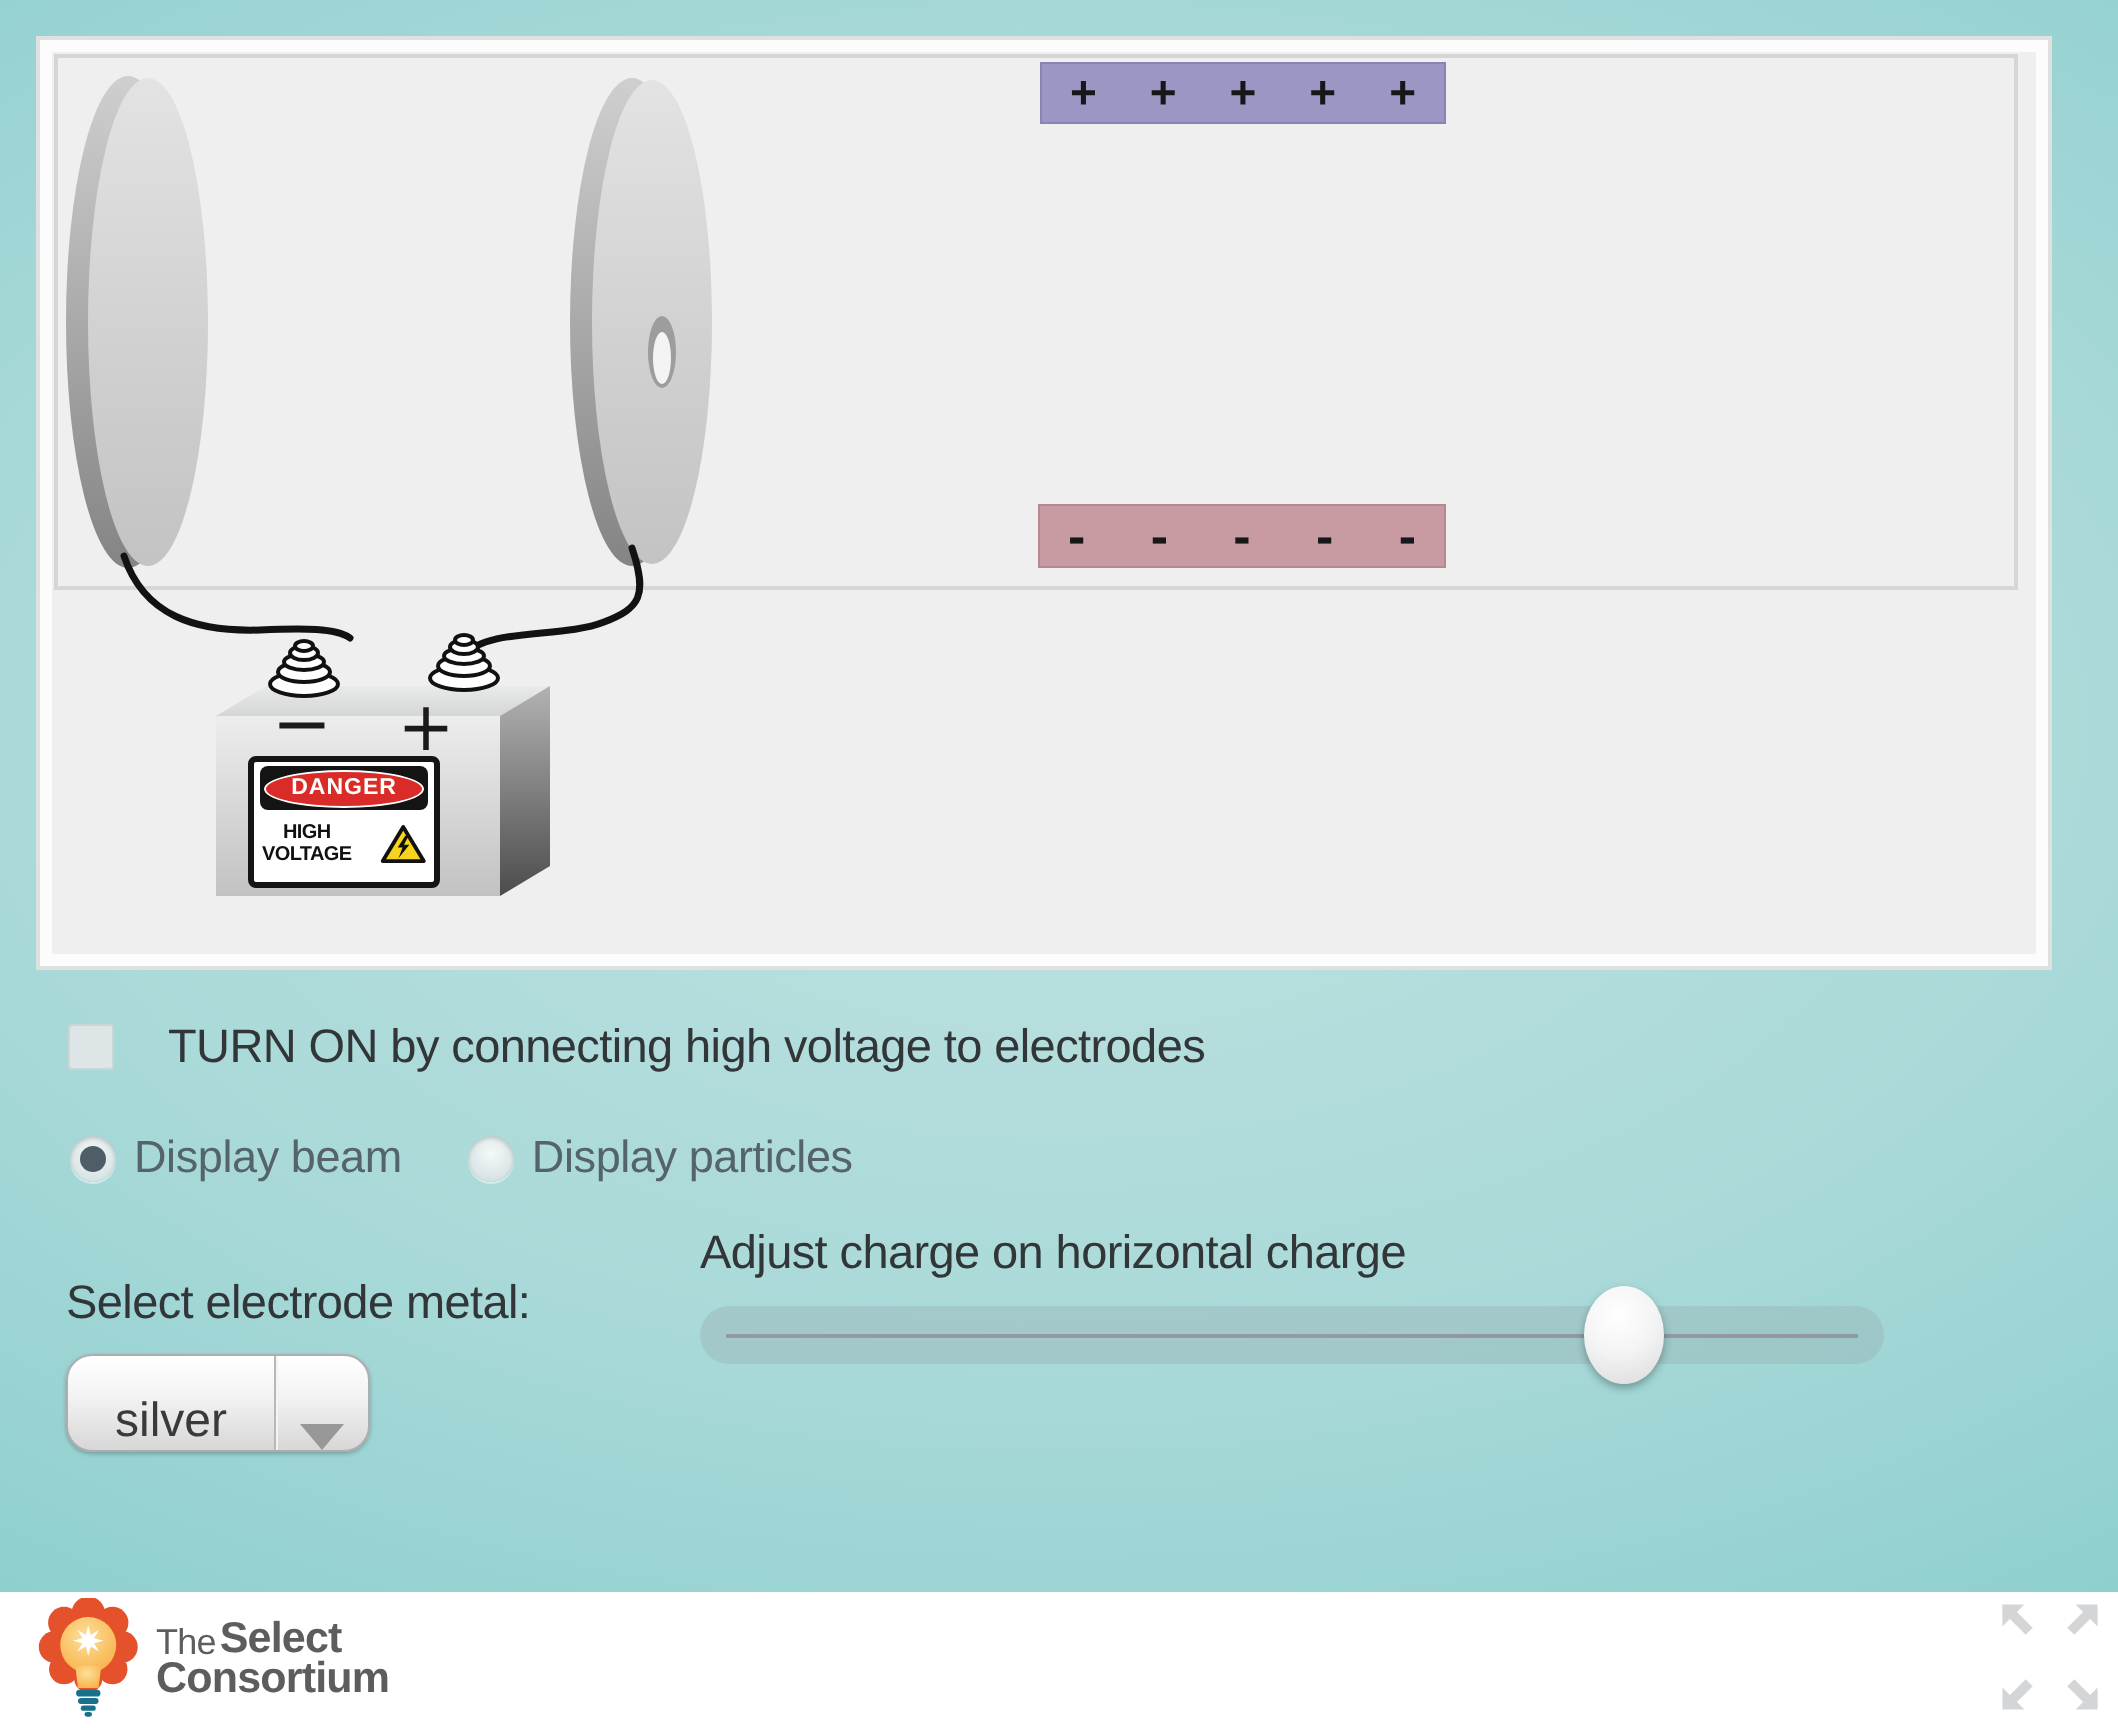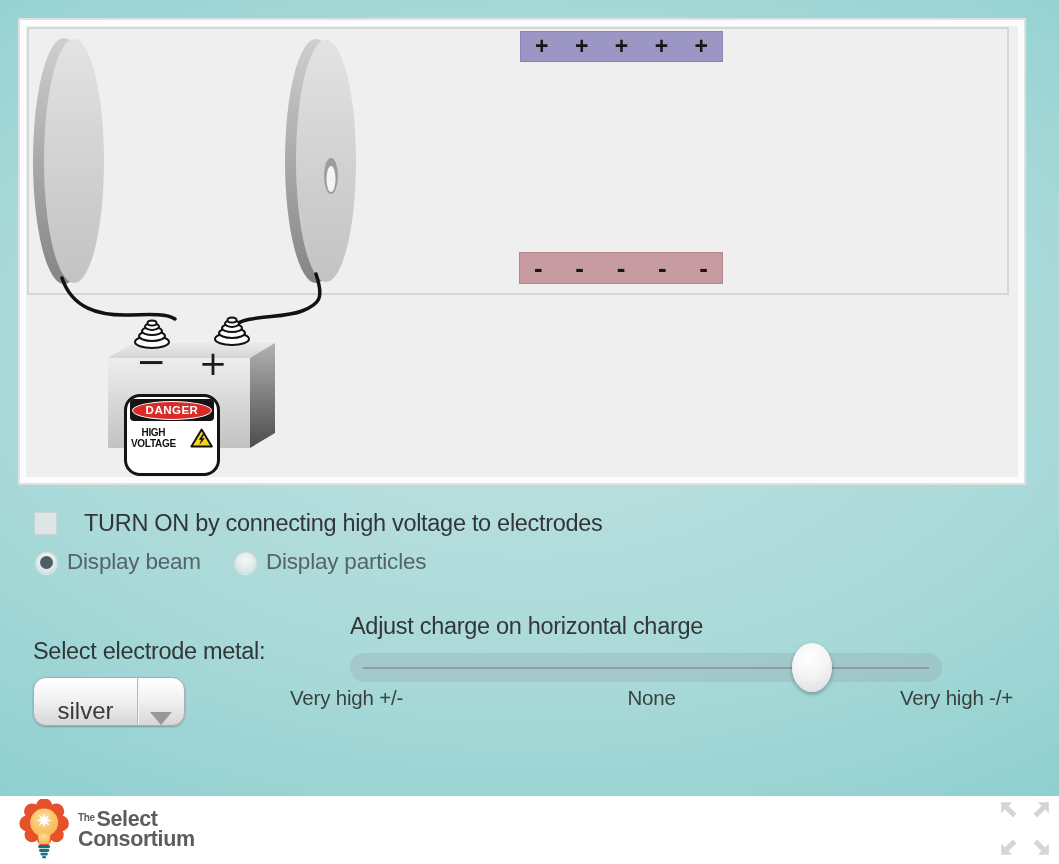--- a/index.html
+++ b/index.html
@@ -16,41 +16,41 @@
   .simsvg{position:absolute;left:0;top:0;z-index:2;}
 
   .plate{position:absolute;display:flex;justify-content:space-between;align-items:center;
     padding:0 14px;box-sizing:border-box;z-index:3;}
   .plate-top{left:500px;top:11px;width:203px;height:31px;border:1px solid #8a84b4;}
   .plate-bottom{left:499px;top:232px;width:204px;height:32px;border:1px solid #b28a90;}
   .plate span{color:#17171a;font-weight:bold;font-size:23px;line-height:1;}
   .plate-bottom span{font-size:26px;}
 
   
-  .danger-sign{position:absolute;left:104px;top:374px;width:96px;height:82px;z-index:4;
-    background:#fff;border:3.5px solid #141414;border-radius:16px;box-sizing:border-box;
+  .danger-sign{position:absolute;left:104px;top:358px;width:96px;height:66px;z-index:4;
+    background:#fff;border:3.5px solid #141414;border-radius:4px;box-sizing:border-box;
     padding:2px 3px;}
   .danger-band{position:relative;height:22px;background:#141414;border-radius:4px;
     display:flex;align-items:center;justify-content:center;}
   .danger-oval{position:absolute;left:2px;right:2px;top:1.5px;bottom:1.5px;
     background:#d92b27;border:1.5px solid #fff;border-radius:50%;}
   .danger-word{position:relative;color:#fff;font-weight:bold;font-size:11.5px;
     letter-spacing:0.5px;z-index:1;}
   .danger-bottom{display:flex;align-items:center;justify-content:space-between;
     margin-top:3px;padding:0 1px;gap:14px;}
   .hv-text{color:#111;font-weight:bold;font-size:10px;line-height:1.12;text-align:center;
     letter-spacing:-0.3px;}
 
   
   .turnon-row{position:absolute;left:34px;top:510px;display:flex;align-items:center;gap:27px;}
   .checkbox{width:23px;height:23px;background:#dee5e6;border:1px solid #ccd5d6;
     border-radius:2px;box-sizing:border-box;}
   .turnon-label{font-size:23.5px;color:#323638;letter-spacing:-0.3px;}
 
-  .radio-row{position:absolute;left:35px;top:549px;display:flex;align-items:center;text-align:center;}
+  .radio-row{position:absolute;left:35px;top:566px;display:flex;align-items:center;text-align:center;}
   .radio{width:23px;height:23px;border-radius:50%;position:relative;box-sizing:border-box;
     background:radial-gradient(circle at 50% 38%, #f4f8f8 0%, #d6e3e3 75%, #c4d4d5 100%);
     box-shadow:inset 0 1px 2px rgba(0,0,0,0.18), 0 1px 0 rgba(255,255,255,0.5);}
   .radio.selected::after{content:"";position:absolute;left:5px;top:5px;width:13px;height:13px;
     border-radius:50%;background:#4e5e66;}
   .radio-label{font-size:22.5px;color:#55646a;margin-left:9px;letter-spacing:-0.2px;}
   .radio-gap{width:33px;}
 
   .metal-block{position:absolute;left:33px;top:638px;}
   .metal-label{font-size:23.5px;color:#323638;letter-spacing:-0.3px;}
@@ -75,21 +75,21 @@
     box-shadow:0 2px 4px rgba(0,0,0,0.3);}
   .slider-labels{position:absolute;left:290px;top:686px;width:723px;display:flex;
     justify-content:space-between;font-size:20.5px;color:#39413f;letter-spacing:-0.2px;}
 
   
   .footer{position:absolute;left:0;top:796px;width:1059px;height:68px;background:#ffffff;}
   .logo{position:absolute;left:18px;top:3px;display:flex;align-items:center;cursor:pointer;}
   .logo-text{margin-left:4px;color:#5c5d5f;font-weight:bold;line-height:0.92;
     letter-spacing:-0.4px;}
   .logo-line1{display:flex;align-items:flex-start;}
-  .logo-the{font-size:10px;font-weight:bold;margin:3px 2px 0 0;}
+  .logo-the{font-size:18px;font-weight:normal;margin:3px 2px 0 0;}
   .logo-big{font-size:21.5px;}
   .fullscreen-btn{position:absolute;right:8px;top:4px;width:52px;height:60px;
     display:grid;grid-template-columns:22px 22px;grid-template-rows:22px 22px;
     column-gap:8px;row-gap:13px;cursor:pointer;}
   .fs-arrow{width:22px;height:22px;fill:#d3d5d7;}
 </style>
 </head>
 <body>
 
 <div class="stage">
@@ -218,25 +218,20 @@
       </div>
     </div>
   </div>
 
   <div class="charge-block">
     <div class="charge-title">Adjust charge on horizontal charge</div>
     <div class="slider-track">
       <div class="slider-line"></div>
       <div class="slider-thumb" style="left: calc(78% - 20px);"></div>
     </div>
-  </div>
-  <div class="slider-labels">
-    <span>Very high +/-</span>
-    <span>None</span>
-    <span>Very high -/+</span>
   </div>
 
   <div class="footer">
     <div class="logo">
       <svg width="56" height="62" viewBox="0 0 60 66">
         <defs>
           <radialGradient id="bulbGrad" cx="0.45" cy="0.35" r="0.8">
             <stop offset="0" stop-color="#fde09a"></stop>
               <stop offset="1" stop-color="#f8ab3e"></stop>
           </radialGradient>

